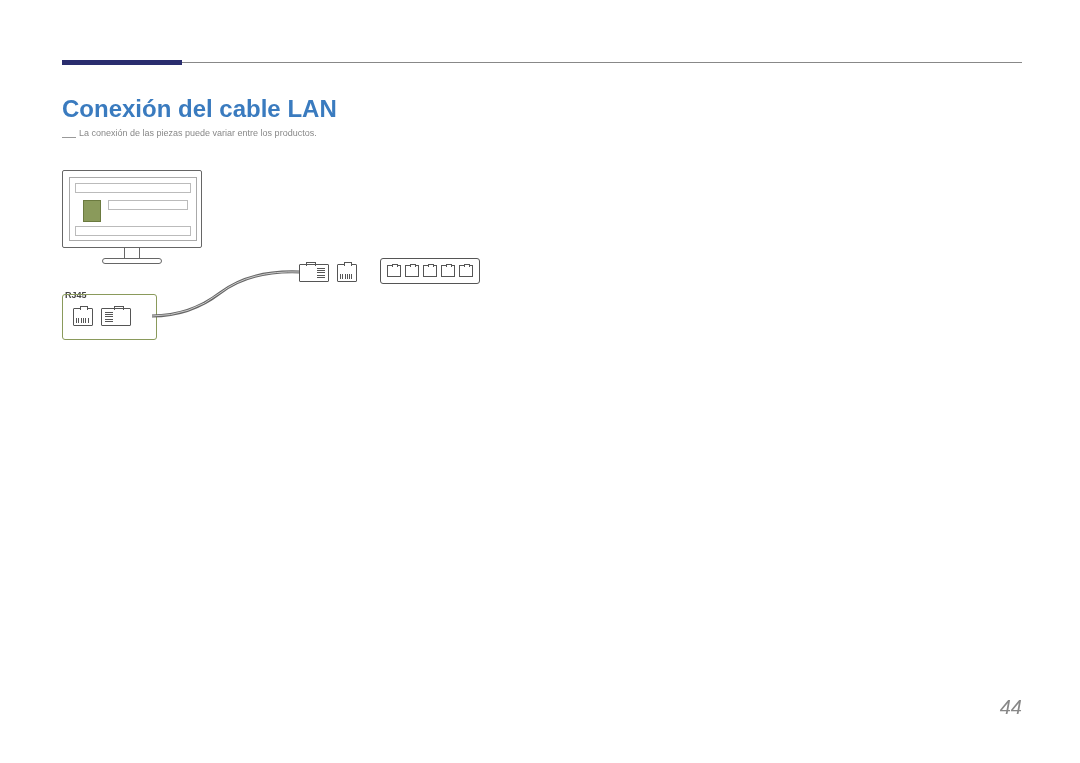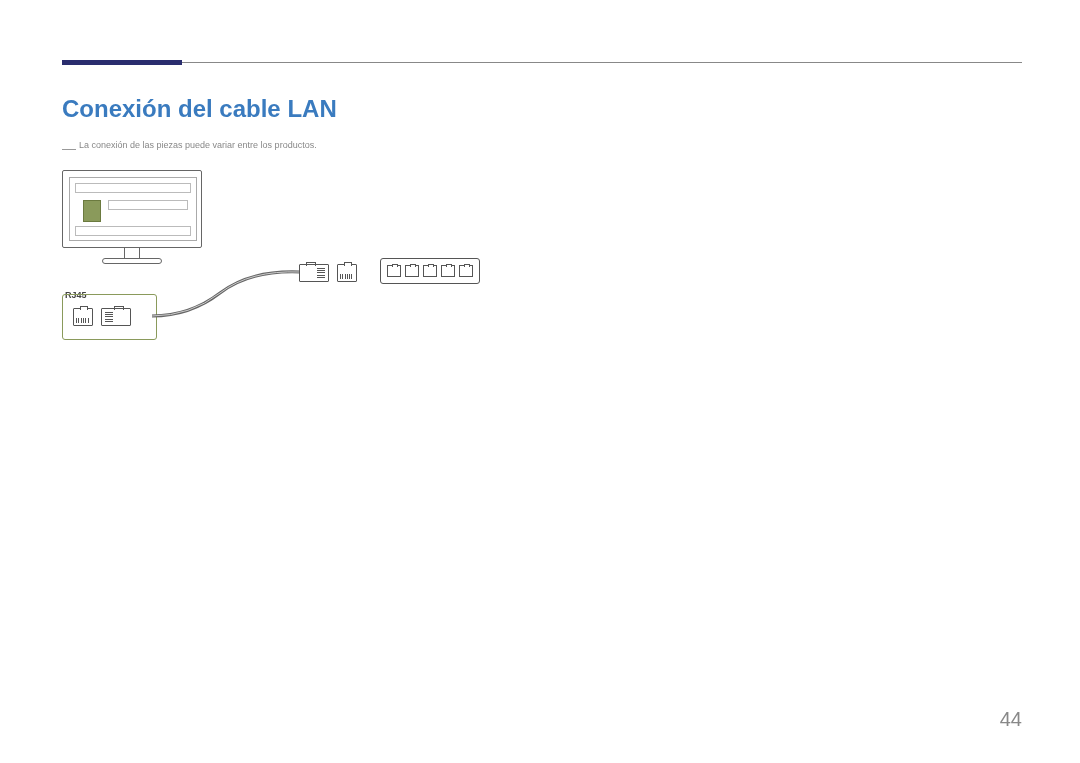--- a/index.html
+++ b/index.html
@@ -45,21 +45,21 @@
       position: absolute;
       top: 95px;
       left: 62px;
       font-size: 24px;
       font-weight: bold;
       color: #3a7bbf;
     }
     
     .note-line {
       position: absolute;
-      top: 140px;
+      top: 128px;
       left: 62px;
       display: flex;
       align-items: flex-end;
     }
     
     .note-dash {
       width: 14px;
       height: 1px;
       background: #999;
       margin-top: 4px;
@@ -333,24 +333,25 @@
       width: 4px;
       height: 2px;
       border: 0.8px solid #555;
       border-bottom: none;
       background: white;
     }
     
     
     .page-number {
       position: absolute;
-      bottom: 32px;
+      bottom: 44px;
       right: 58px;
       font-size: 20px;
       color: #888;
+      font-style: italic;
     }
   </style>
 </head>
 <body>
 
 <div class="page-container">
 
   <div class="header-line"></div>
   <div class="header-accent"></div>
 

